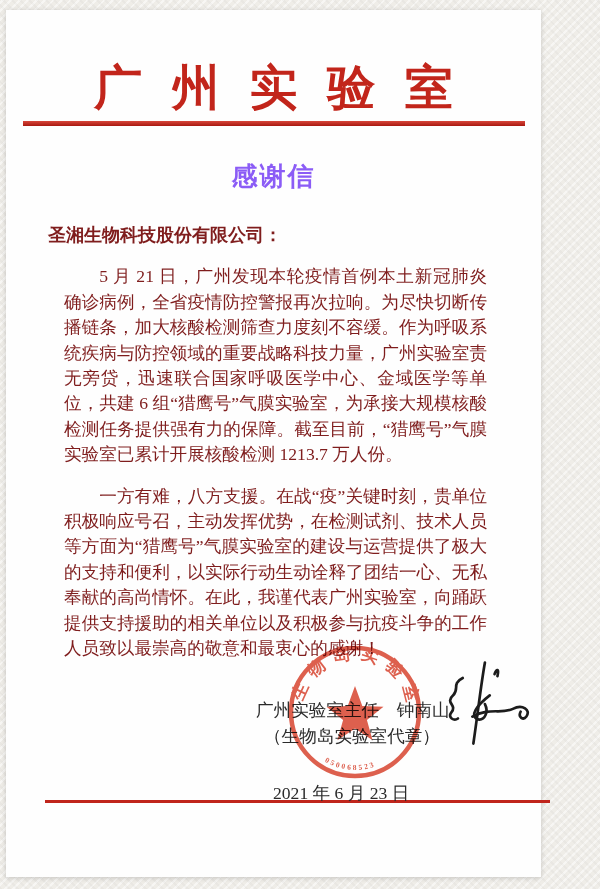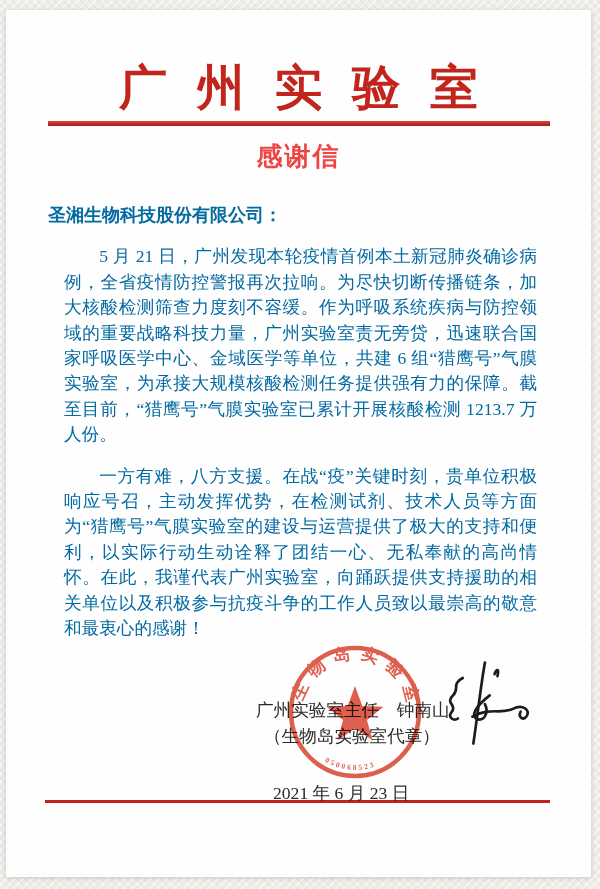--- a/index.html
+++ b/index.html
@@ -7,52 +7,52 @@
   body {
     position:relative;
     font-family:"Liberation Serif","DejaVu Serif",serif;
     background-color:#efede8;
     background-image:
       repeating-linear-gradient(45deg, rgba(0,0,0,0.025) 0 2px, transparent 2px 6px),
       repeating-linear-gradient(-45deg, rgba(255,255,255,0.5) 0 2px, transparent 2px 6px);
     overflow:hidden;
   }
   .page {
-    position:absolute; left:6px; top:10px; width:585px; height:867px;
+    position:absolute; left:6px; top:10px; width:535px; height:867px;
     background:#fefefe;
     box-shadow:0 1px 5px rgba(0,0,0,0.18);
   }
   .letterhead-title {
     margin-top:50px;
     text-align:center;
     color:#c2251b;
     font-size:48px;
     font-weight:bold;
     letter-spacing:0.62em;
     padding-left:0.62em; 
     line-height:56px;
   }
   .header-rule {
     width:502px; height:5px; margin:5px auto 0;
     background:linear-gradient(#d8473a, #a81810);
   }
   .letter-title {
-    margin-top:16px;
+    margin-top:36px;
     text-align:center;
     font-size:26px;
     font-weight:bold;
-    color:#ef4444;
+    color:#8b5cf6;
     letter-spacing:2px;
     line-height:30px;
   }
   .body-text {
     margin:31px 38px 0 42px;
     font-size:17.6px;
     line-height:25.4px;
-    color:#0369a1;
+    color:#7f1d1d;
     text-align:justify;
   }
   .salutation { font-weight:bold; font-size:18px; }
   .body-text p { text-indent:2em; margin:16px; }
   .sign-block {
     position:absolute; left:250px; top:687px;
     font-size:17.6px; line-height:26px; color:#2b2b2b;
     z-index:1;
   }
   .sign-line-2 { padding-left:8px; }

